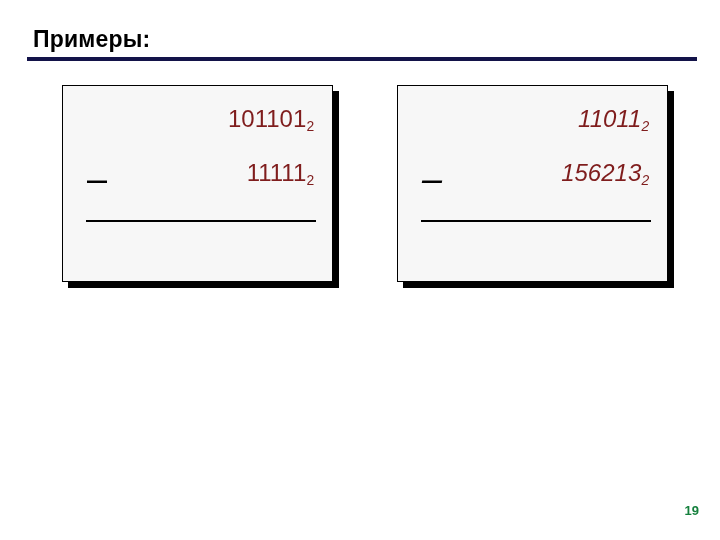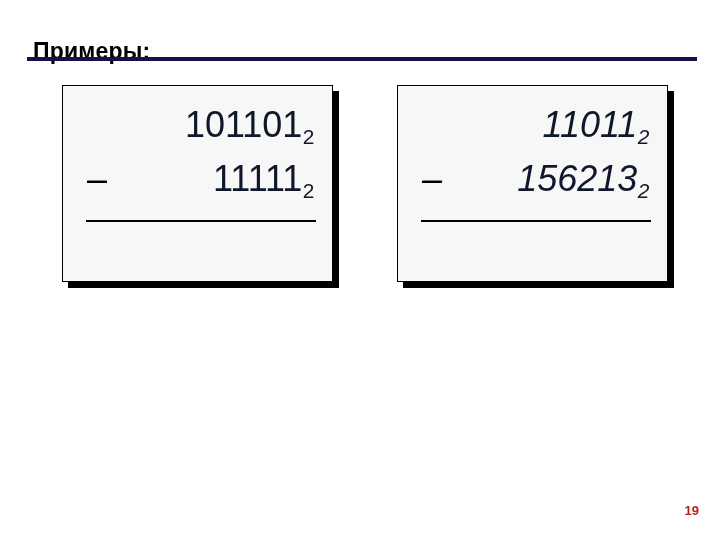--- a/index.html
+++ b/index.html
@@ -15,21 +15,21 @@
     width: 720px;
     height: 540px;
     background: #ffffff;
     overflow: hidden;
   }
 
   
   .slide-title {
     position: absolute;
     left: 33px;
-    top: 38px;
+    top: 26px;
     font-size: 23px;
     font-weight: bold;
     color: #000000;
     letter-spacing: 0.2px;
     white-space: nowrap;
   }
   .title-rule {
     position: absolute;
     left: 27px;
     top: 57px;
@@ -54,22 +54,22 @@
 
   .calc {
     position: relative;
     width: 100%;
     height: 100%;
   }
   
   .operand-row {
     position: absolute;
     right: 18px;
-    font-size: 36px;
-    color: #0f172a;
+    font-size: 24px;
+    color: #7f1d1d;
     line-height: 1;
     white-space: nowrap;
     text-align: right;
   }
   .row-1 { top: 21px; }
   .row-2 { top: 75px; }
 
   .operand sub {
     font-size: 0.58em;
     vertical-align: baseline;
@@ -98,21 +98,21 @@
     background: #000000;
   }
 
   
   .page-number {
     position: absolute;
     right: 21px;
     bottom: 22px;
     font-size: 13px;
     font-weight: bold;
-    color: #b91c1c;
+    color: #15803d;
   }
 </style>
 </head>
 <body>
 
 <div class="slide">
 
   <div class="slide-title">Примеры:</div>
 
   <div class="title-rule"></div>

